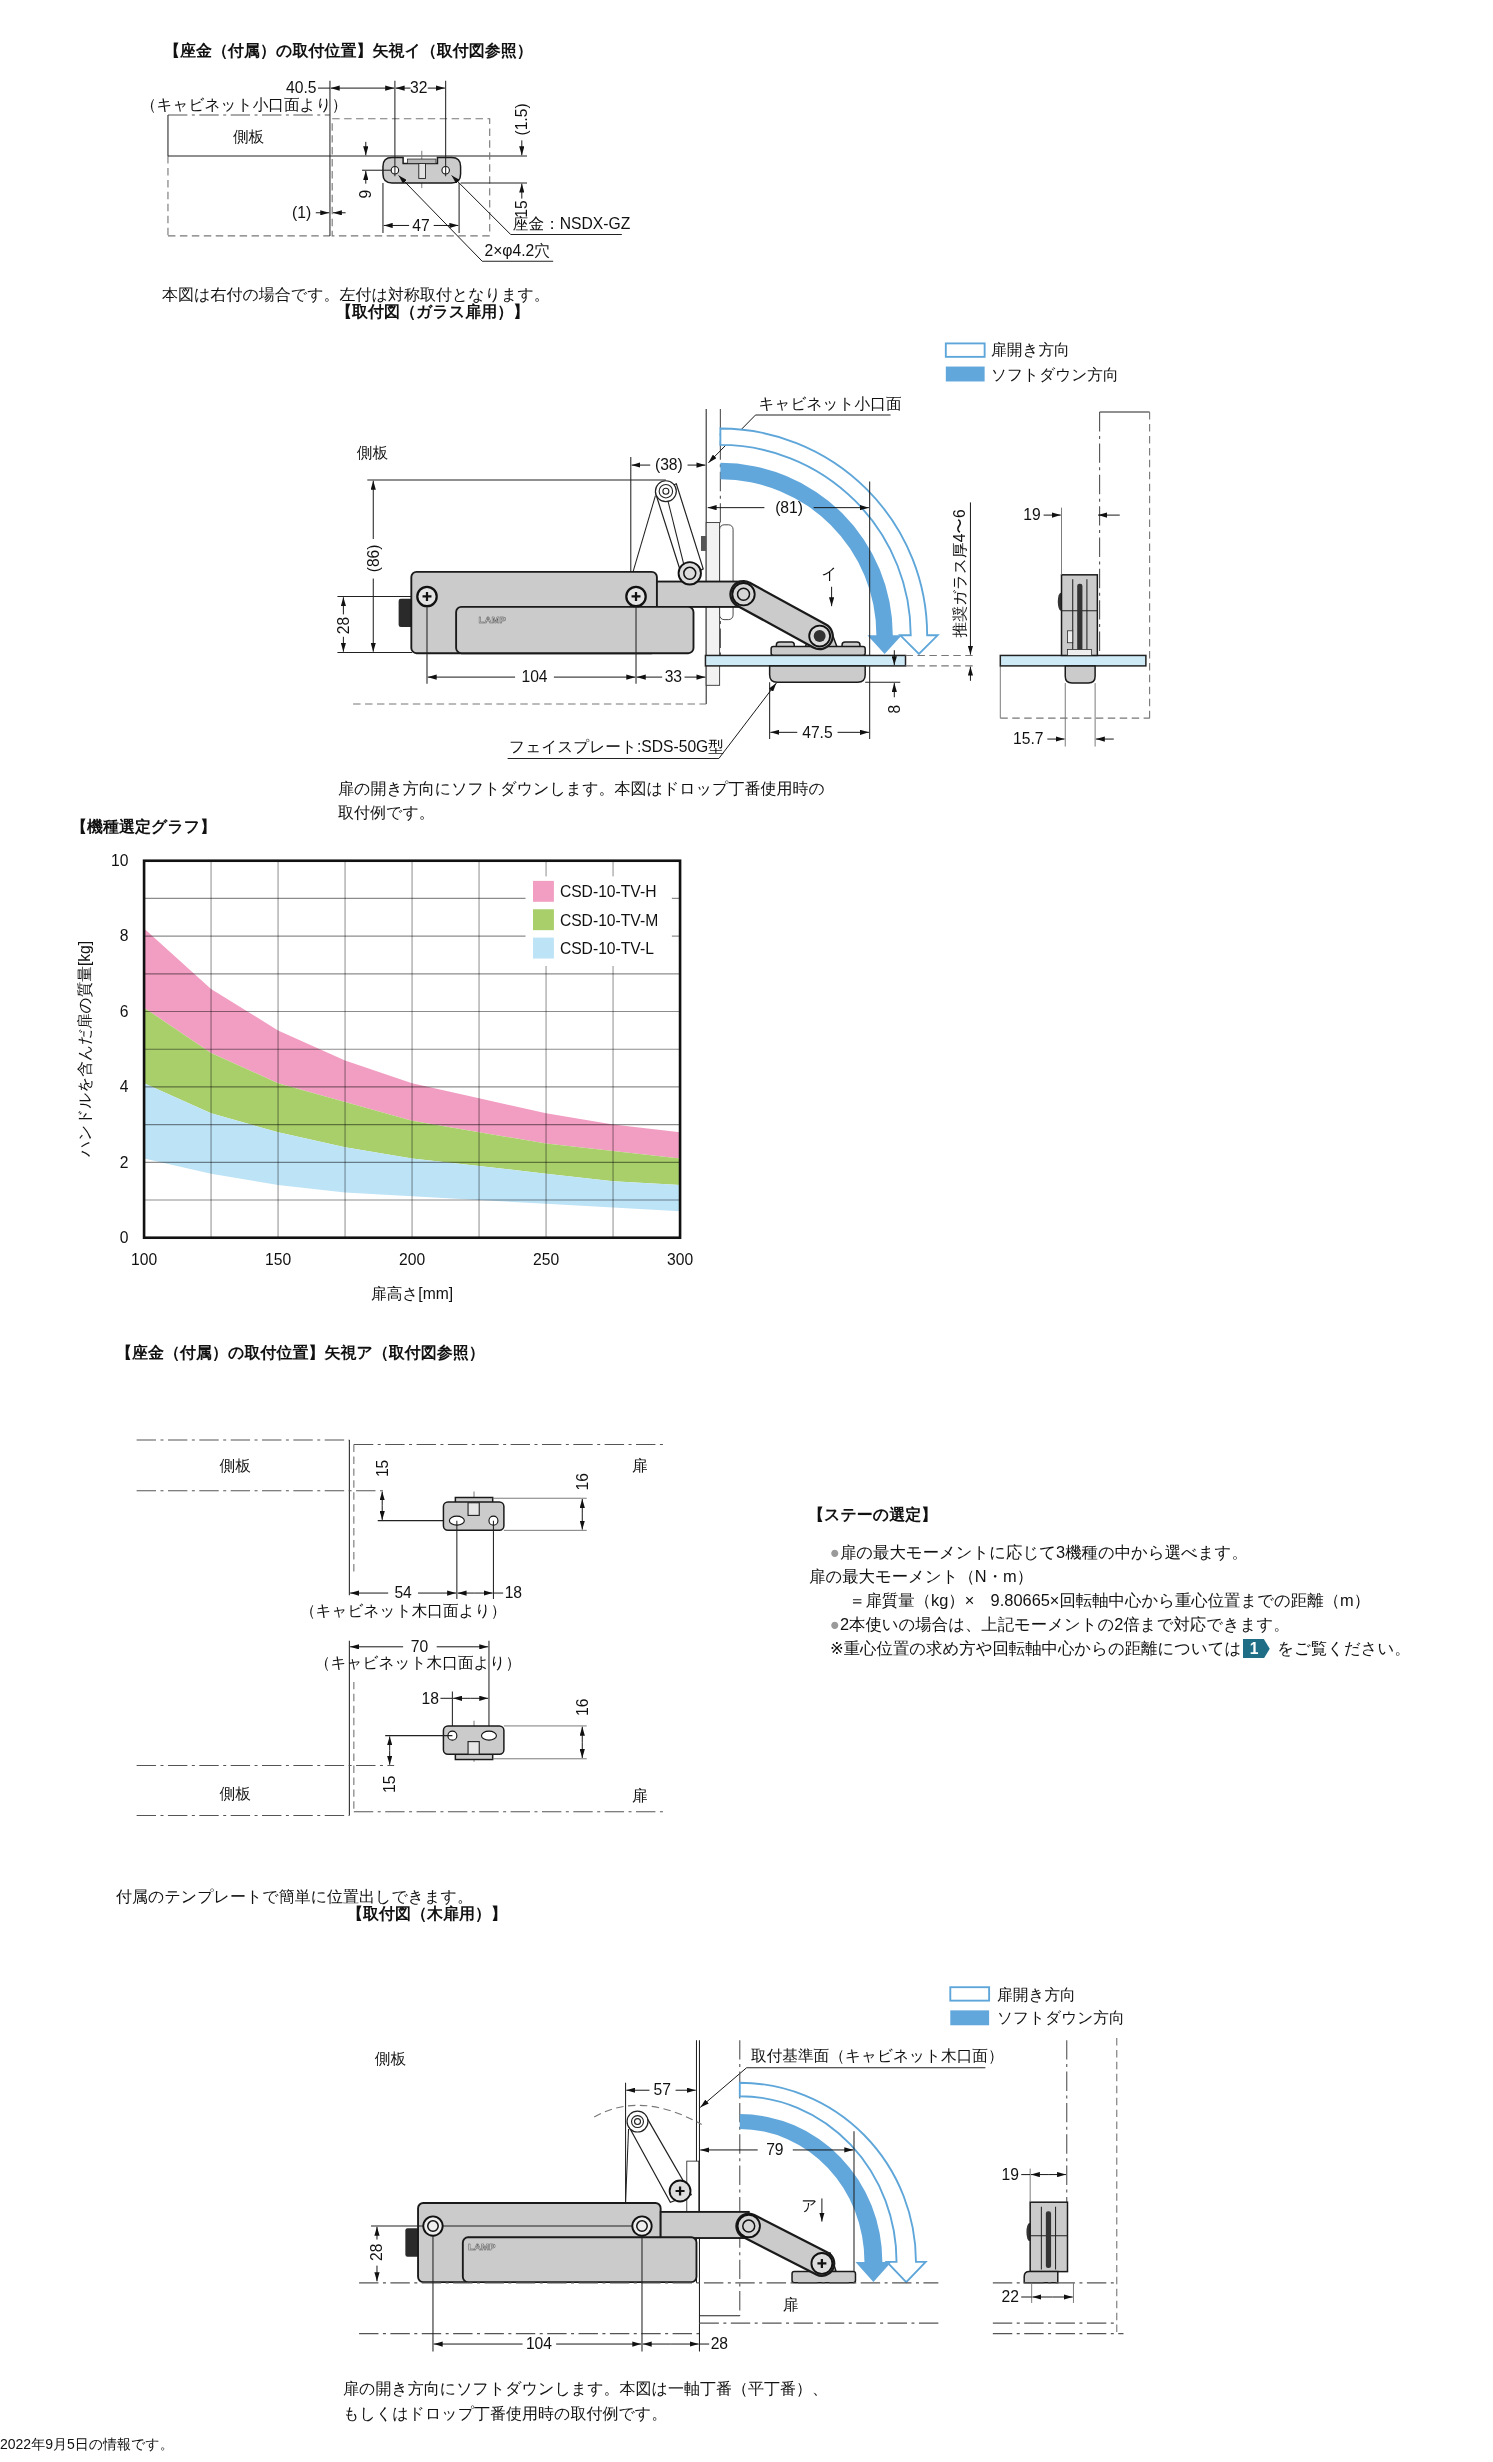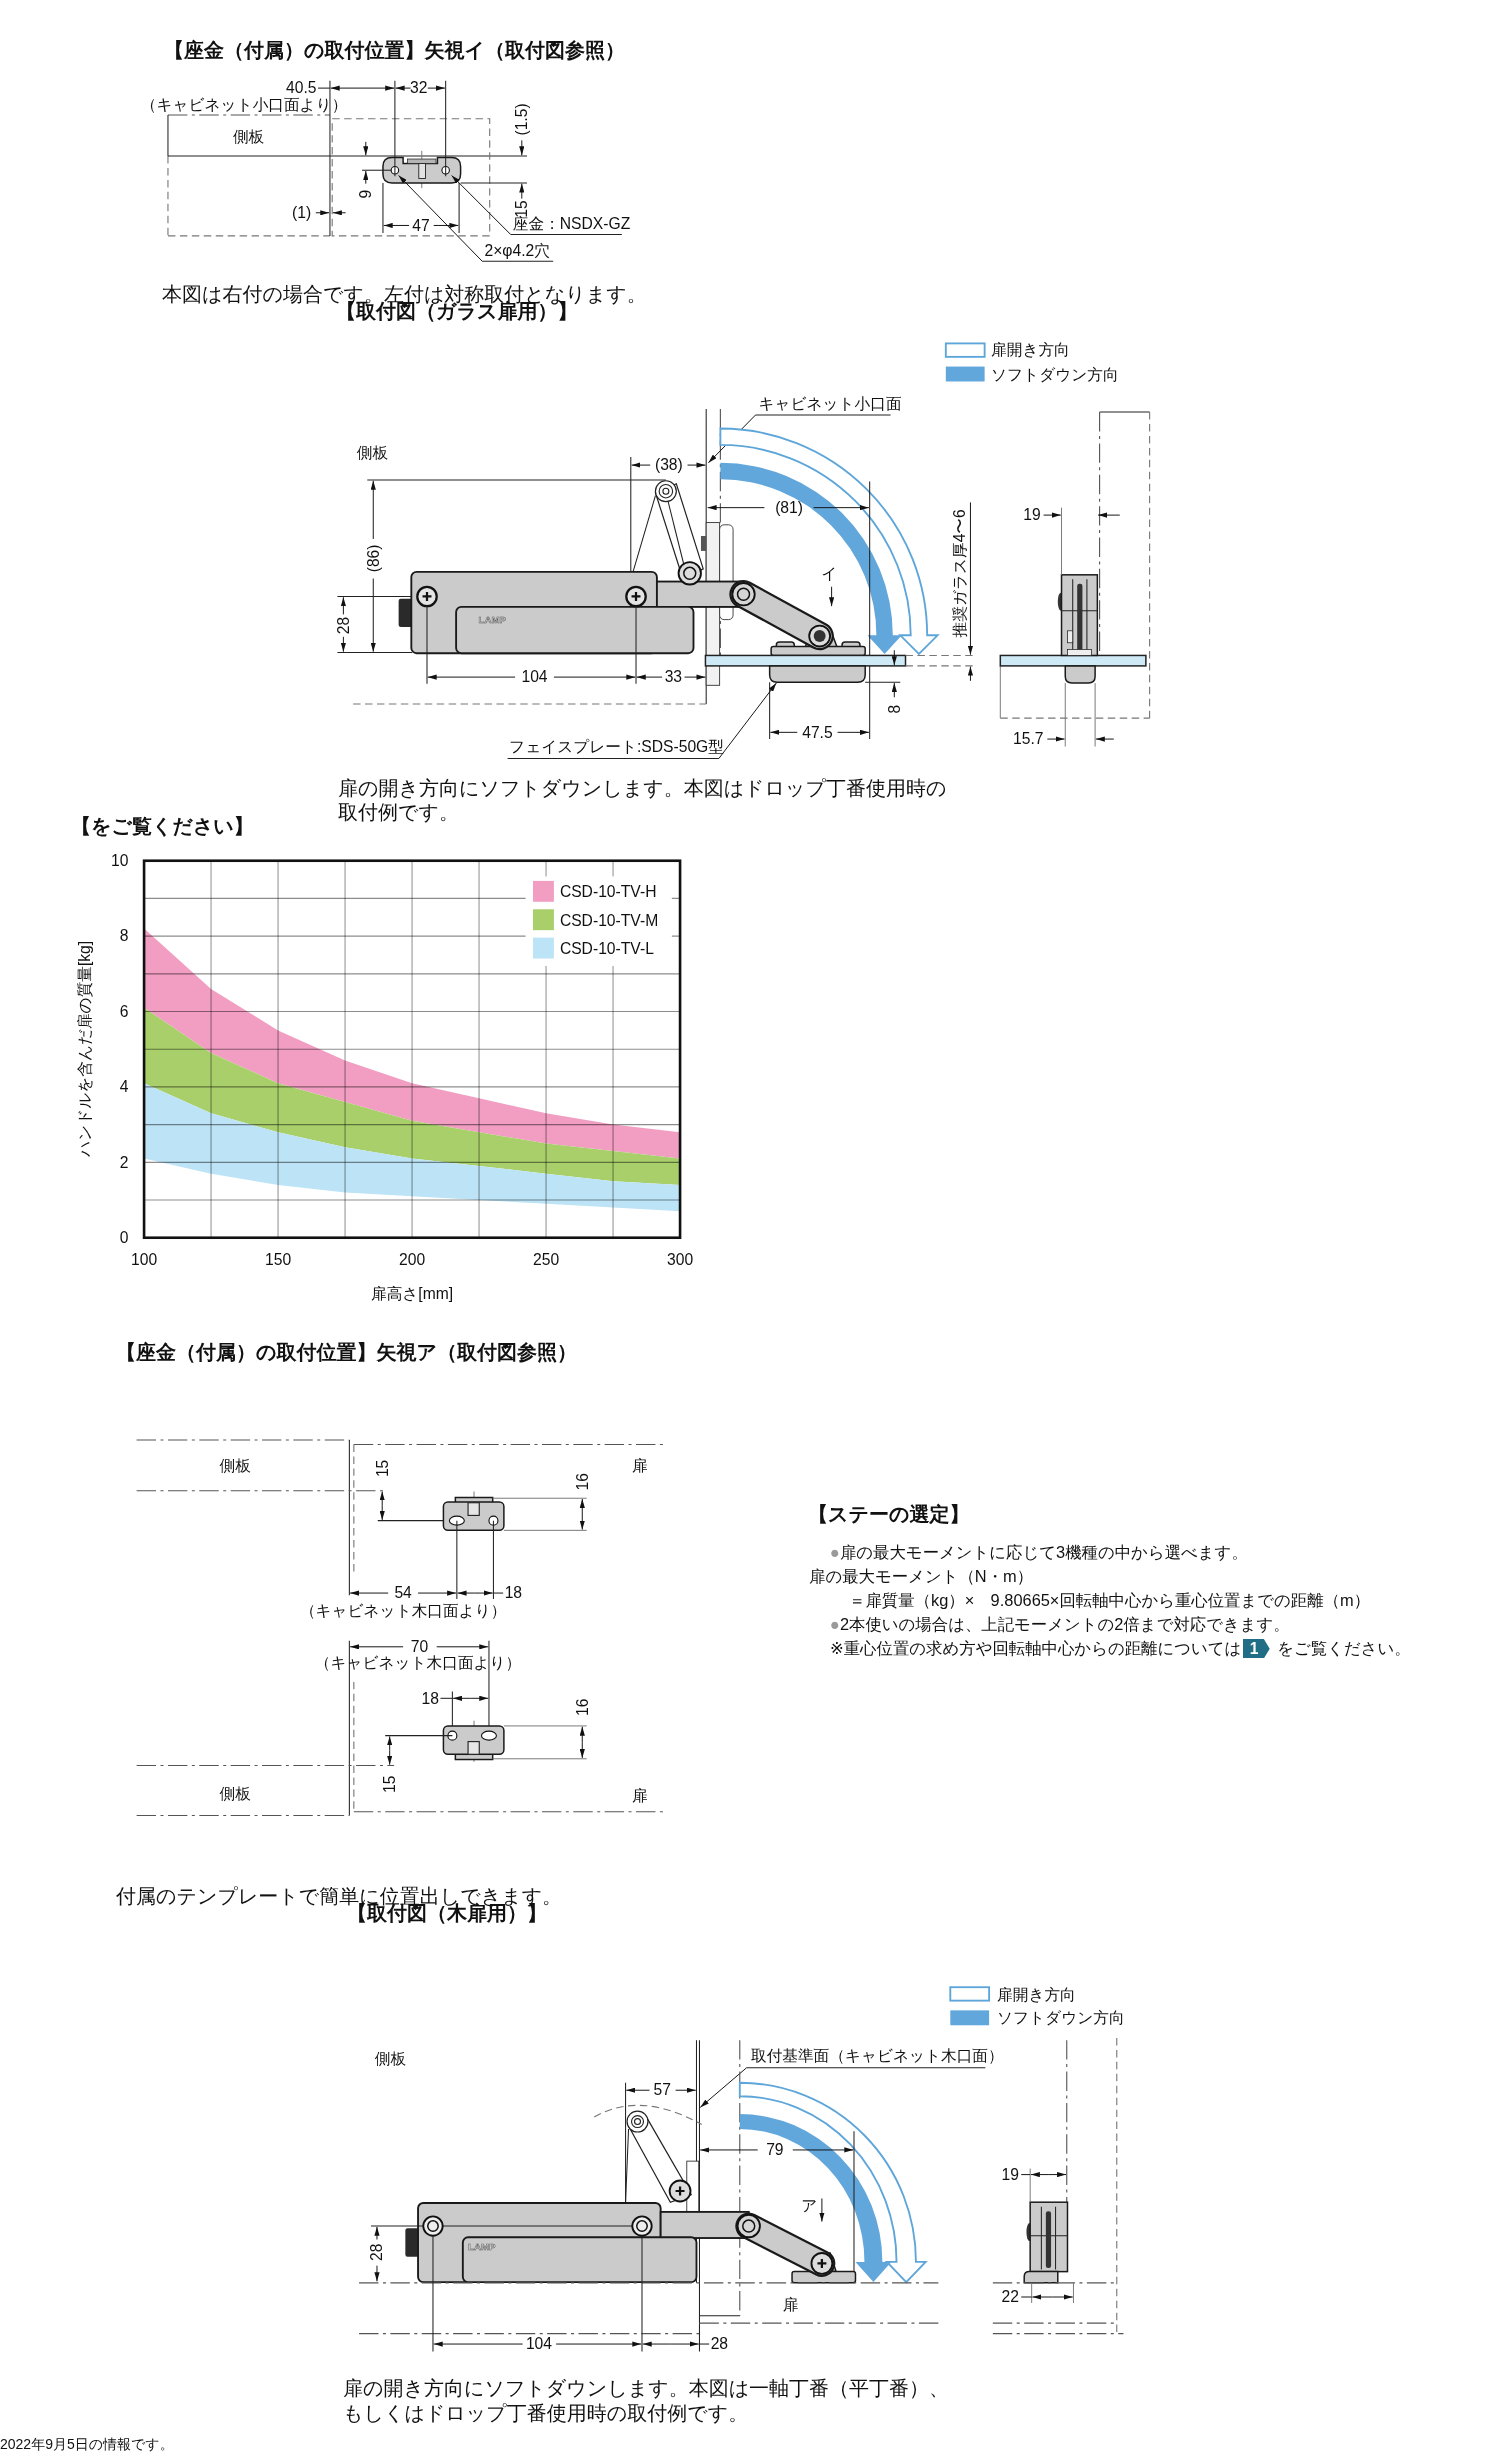--- a/index.html
+++ b/index.html
@@ -1,17 +1,17 @@
 <!DOCTYPE html>
 <html style="font-size:12px"><head>
 <meta charset="utf-8">
 <style>
 html,body{margin:0;padding:0;background:#fff;}
 #page{position:relative;width:1493px;height:2462px;background:#fff;overflow:hidden;font-family:"Liberation Sans","DejaVu Sans",sans-serif;color:#111;}
-.t{position:absolute;white-space:nowrap;font-size:20px;line-height:19.4px;}
+.t{position:absolute;white-space:nowrap;font-size:16px;line-height:19.4px;}
 .h{font-weight:bold;}
 svg#draw{position:absolute;left:0;top:0;}
 .lbl{font-family:"Liberation Sans","DejaVu Sans",sans-serif;font-size:21px;fill:#111;}
 .lamp{font-family:"Liberation Sans","DejaVu Sans",sans-serif;font-size:13px;font-weight:bold;fill:#e4e4e4;stroke:#555;stroke-width:.7;}
 .ln{stroke:#222;stroke-width:1.4;fill:none;}
 .lg{stroke:#777;stroke-width:1.3;fill:none;}
 .dd{stroke:#555;stroke-width:1.5;fill:none;stroke-dasharray:26 6 4 6;}
 .ds{stroke:#777;stroke-width:1.5;fill:none;stroke-dasharray:10 6;}
 .dm{stroke:#111;stroke-width:1.3;fill:none;marker-end:url(#ah);}
 .part{fill:#cbcbcb;stroke:#1a1a1a;stroke-width:2.5;}
@@ -36,21 +36,21 @@
 
   <div class="t h" style="left:164px;top:41px;">【座金（付属）の取付位置】矢視イ（取付図参照）</div>
   <div class="t" style="left:162px;top:285px;">本図は右付の場合です。左付は対称取付となります。</div>
 
   <div class="t h" style="left:336px;top:302px;">【取付図（ガラス扉用）】</div>
   <div class="t" style="left:991px;top:340px;font-size:15.7px;">扉開き方向</div>
   <div class="t" style="left:991px;top:365px;font-size:15.7px;">ソフトダウン方向</div>
   <div class="t" style="left:338px;top:779px;">扉の開き方向にソフトダウンします。本図はドロップ丁番使用時の</div>
   <div class="t" style="left:338px;top:803px;">取付例です。</div>
 
-  <div class="t h" style="left:71px;top:817px;">【をご覧ください】</div>
+  <div class="t h" style="left:71px;top:817px;">【機種選定グラフ】</div>
 
   <div class="t h" style="left:116px;top:1343px;">【座金（付属）の取付位置】矢視ア（取付図参照）</div>
   <div class="t" style="left:116px;top:1887px;">付属のテンプレートで簡単に位置出しできます。</div>
 
   <div class="t h" style="left:808px;top:1505px;">【ステーの選定】</div>
   <div class="stay-line" style="left:808px;top:1543px;">
     <span class="bullet">●</span><span>扉の最大モーメントに応じて3機種の中から選べます。</span>
   </div>
   <div class="stay-line" style="left:787px;top:1567px;">扉の最大モーメント（N・m）</div>
   <div class="stay-line" style="left:827px;top:1591px;">＝扉質量（kg）×　9.80665×回転軸中心から重心位置までの距離（m）</div>

